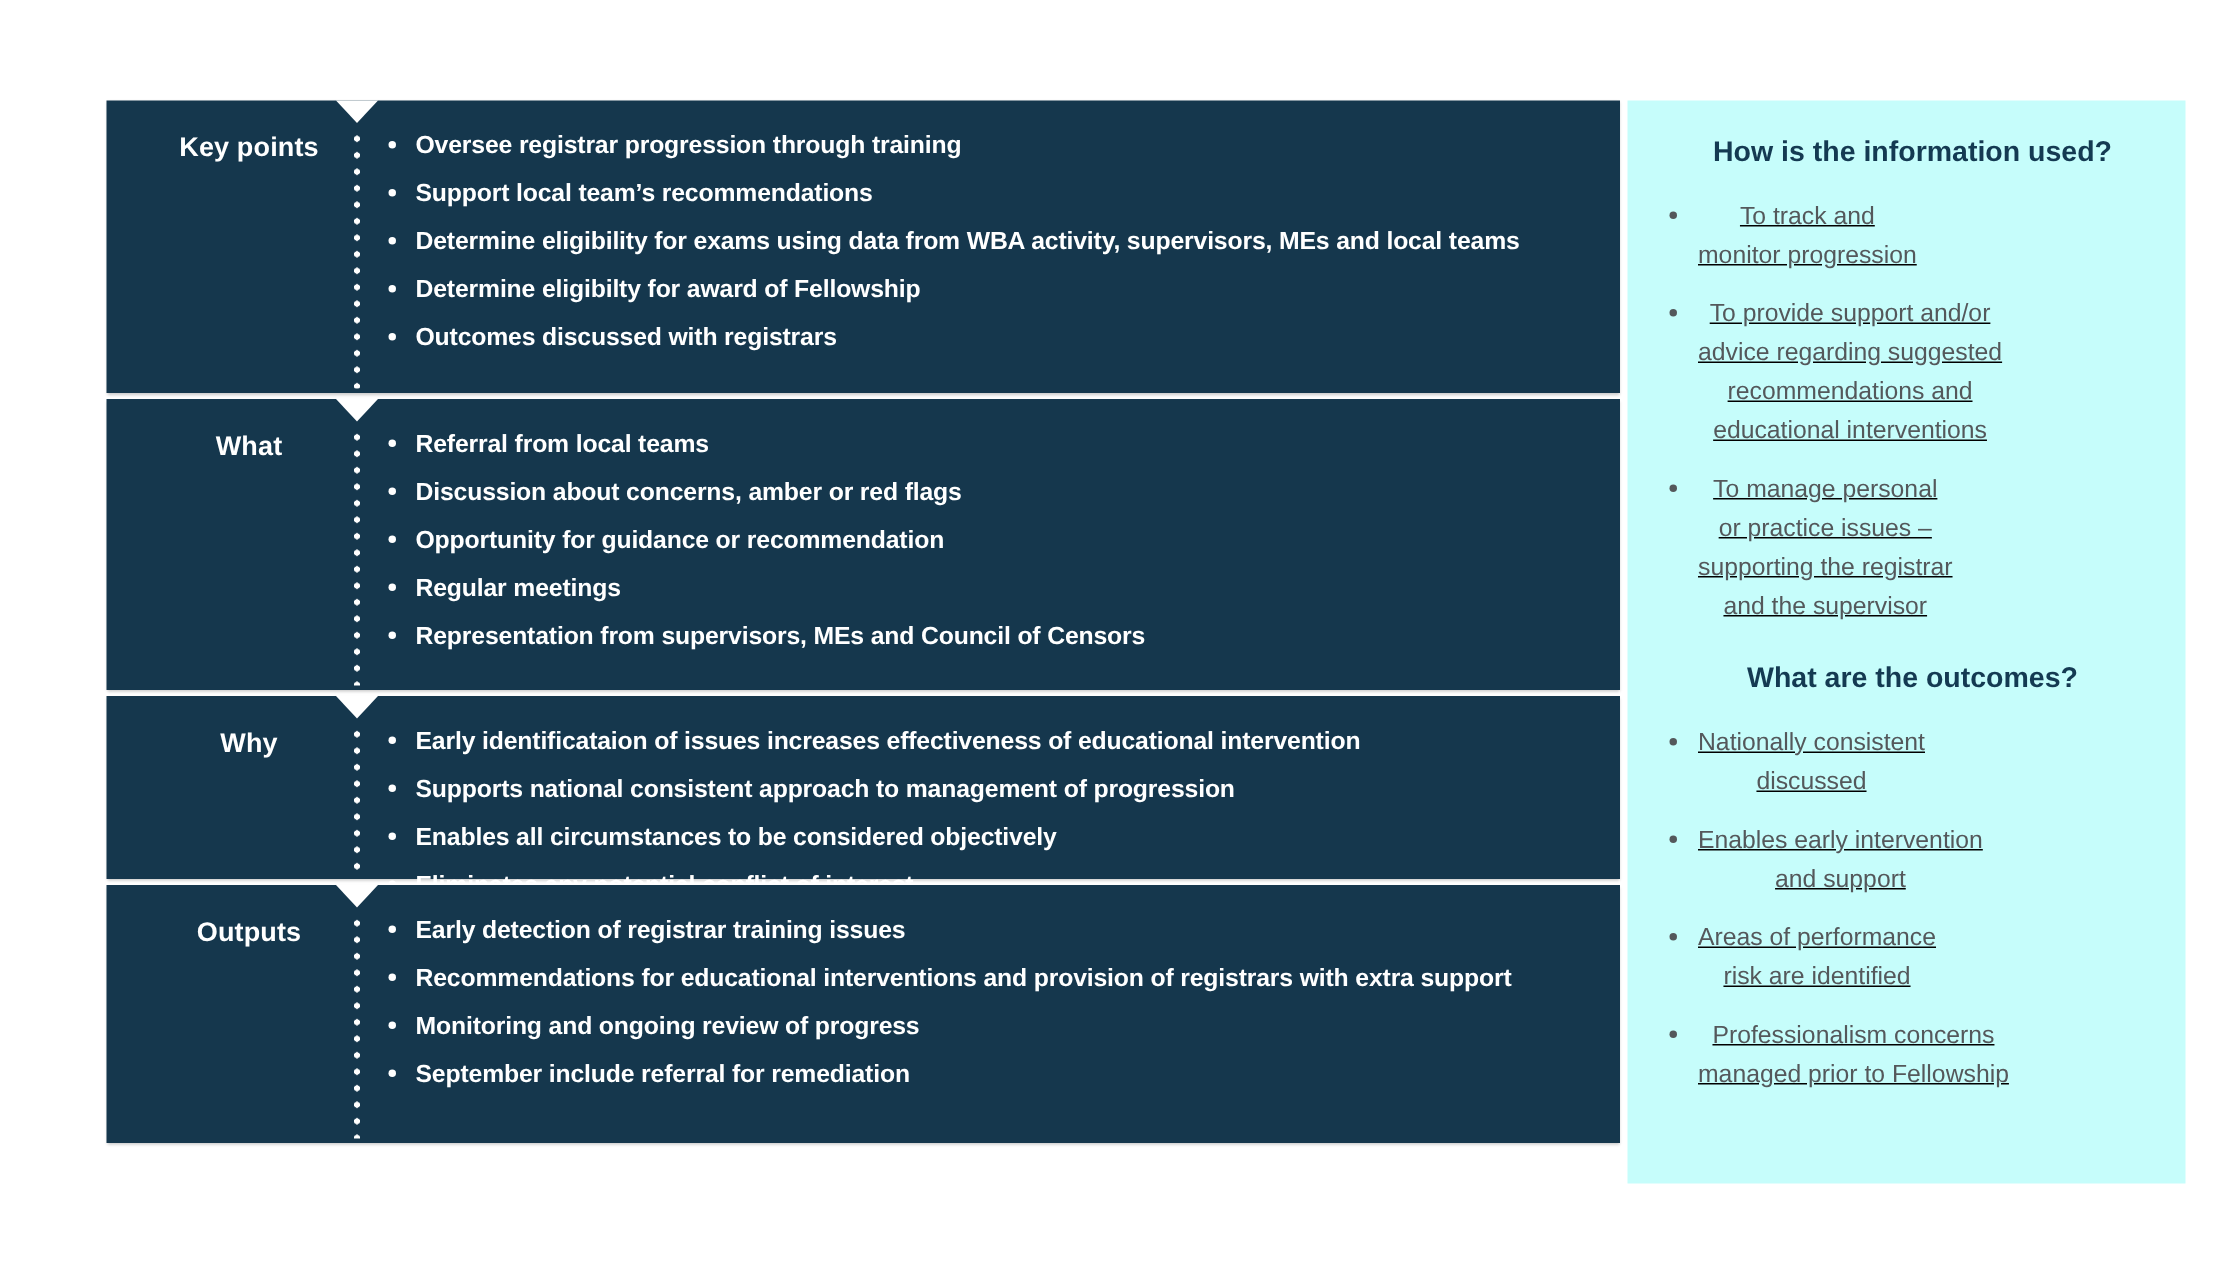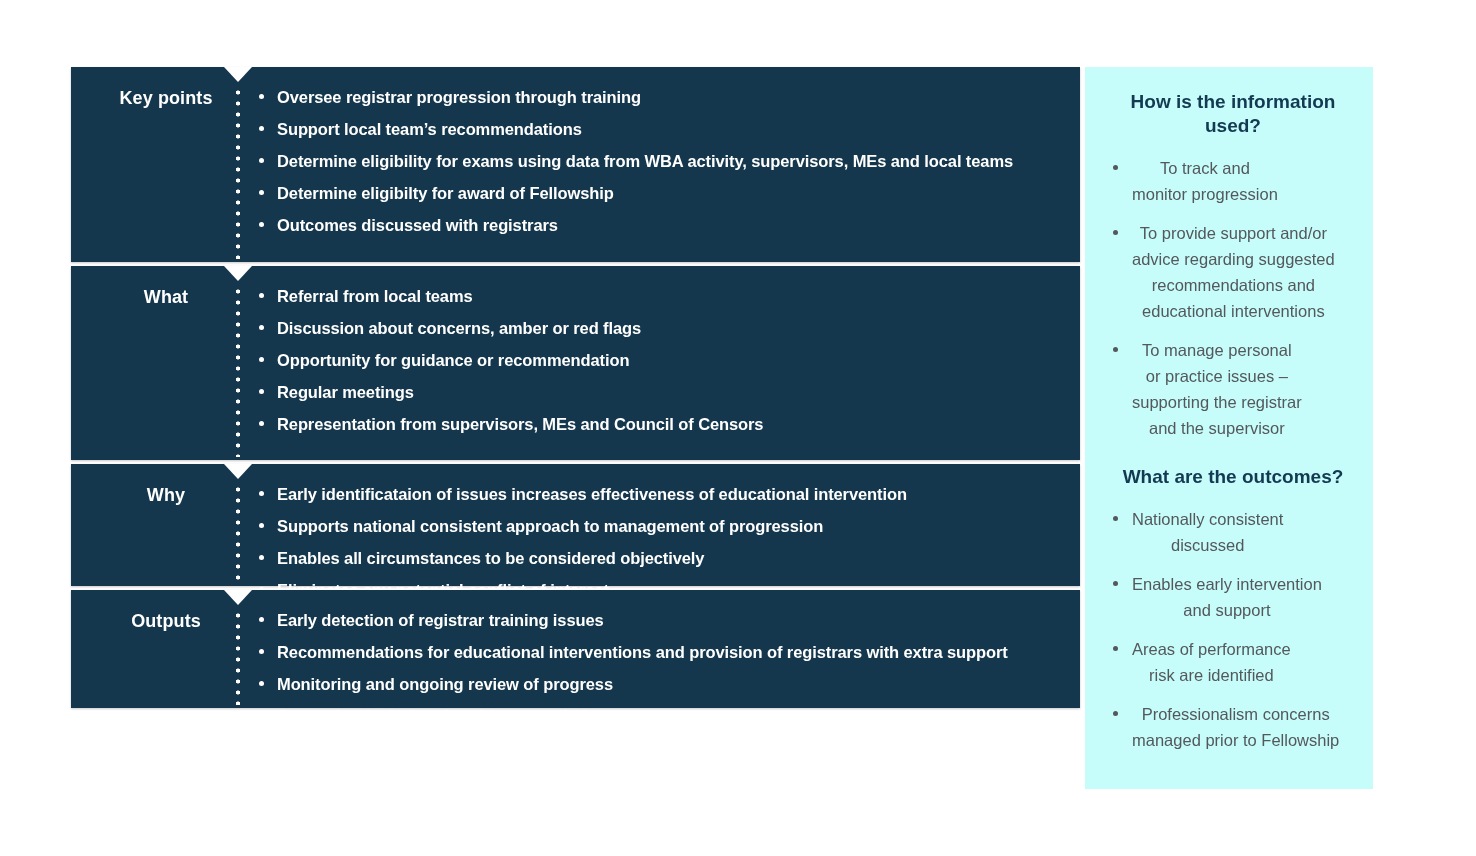--- a/index.html
+++ b/index.html
@@ -19,26 +19,26 @@
   .notch { position:absolute; top:0; left:153px; width:0; height:0;
            border-left:14px solid transparent; border-right:14px solid transparent;
            border-top:15px solid #fff; }
   .row-content { flex:1; padding:14px 10px 6px 23px;font-weight:bold; }
   .row-content ul { list-style:none; }
   .row-content li { display:flex; color:#fff; font-size:16.5px; line-height:32px;
                     letter-spacing:-0.1px; }
   .bdot { flex:0 0 auto; width:5px; height:5px; border-radius:50%; background:#fff;
           margin:13px 13px 0 0; }
 
-  .sidebar { position:absolute; left:1085px; top:67px; width:288px; height:722px;
+  .sidebar { position:absolute; left:1085px; top:67px; width:372px; height:722px;
              background:var(--cyan,#C6FDFB); padding:23px 18px 0 26px; }
   .sb-heading { color:var(--heading,#143A52); font-weight:bold; font-size:19px;
                 line-height:24px; margin-bottom:17px; }
   .sb-list { list-style:none; margin-bottom:24px; }
-  .sb-list li { display:flex; margin-bottom:13px; }
+  .sb-list li { display:flex; margin-bottom:13px;text-decoration:underline; }
   .sb-list .bdot { background:var(--gray,#54585B); margin:10px 14px 0 2px; }
   .sb-text { color:var(--gray,#54585B); font-size:16.5px; line-height:26px;
              white-space:pre-line; }
 </style>
 </head>
 <body>
 
 <div class="canvas">
 
   <div class="main">
@@ -122,21 +122,21 @@
               <span>Enables all circumstances to be considered objectively</span>
             </li>
             <li>
               <span class="bdot"></span>
               <span>Eliminates any potential conflict of interest</span>
             </li>
           </ul>
       </div>
     </section>
 
-    <section class="row" style="height:118px">
+    <section class="row" style="height:172px">
       <div class="notch"></div>
       <div class="row-label">Outputs</div>
       <div class="divider"></div>
       <div class="row-content">
         <ul>
             <li>
               <span class="bdot"></span>
               <span>Early detection of registrar training issues</span>
             </li>
             <li>

